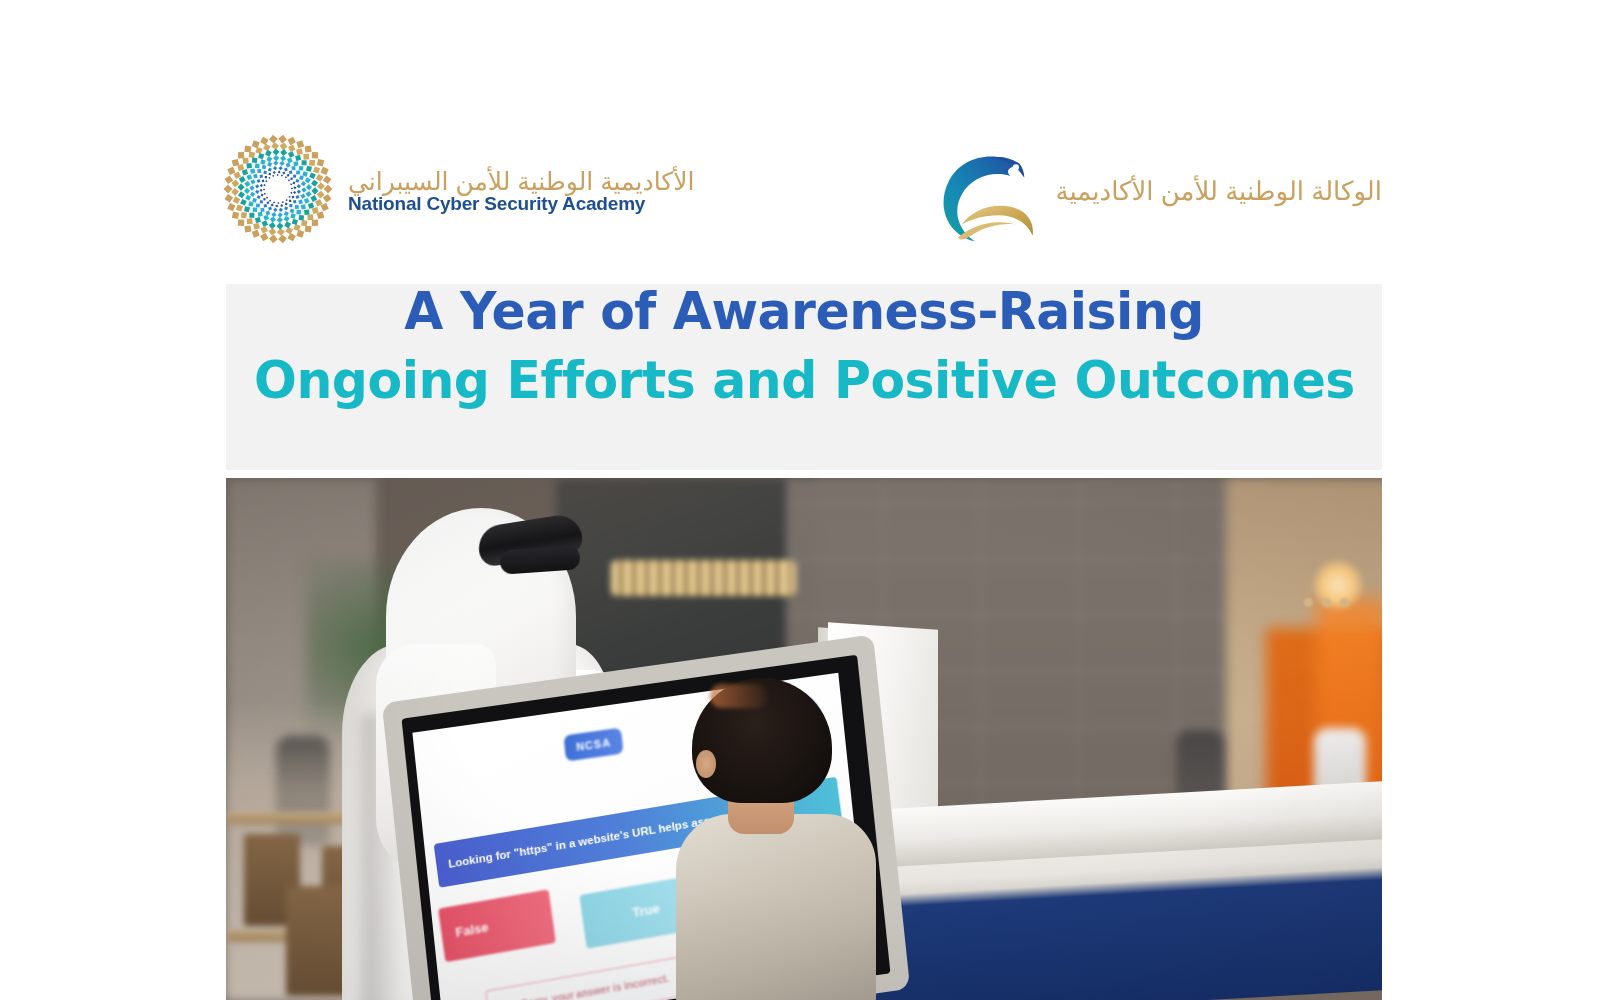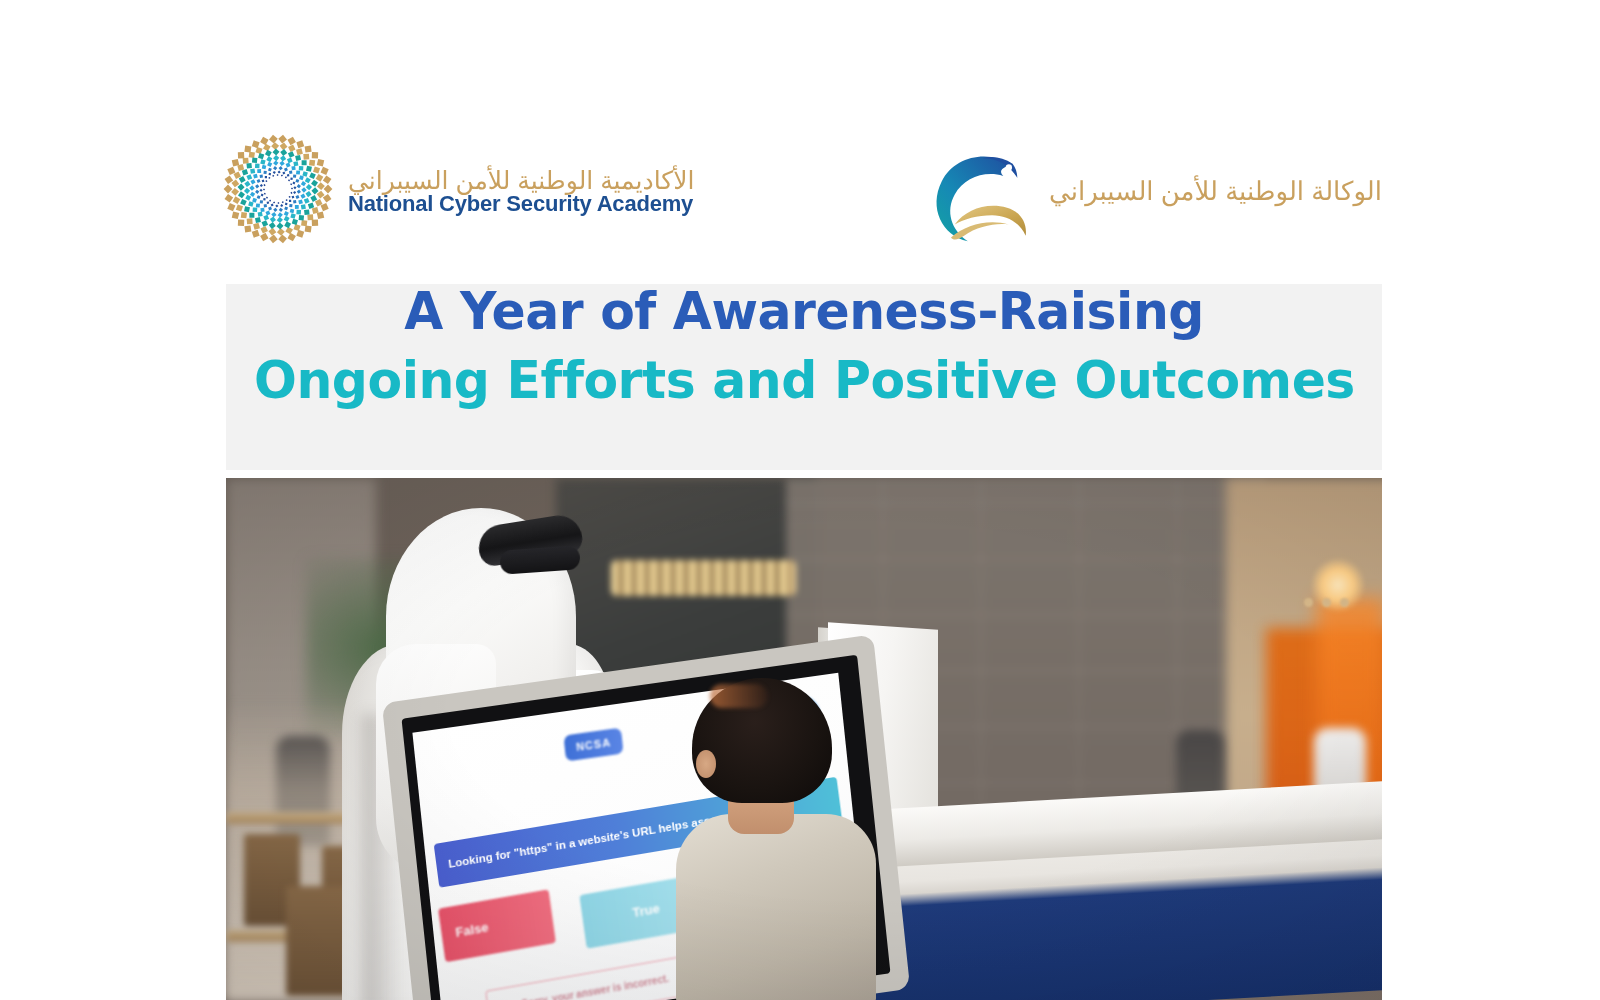--- a/index.html
+++ b/index.html
@@ -62,21 +62,21 @@
   }
   .logo-text .en {
     font-size: 24px;
     color: #1d4f91;
     font-weight: 700;
     letter-spacing: -0.2px;
     white-space: nowrap;
   }
 
   .academy .logo-text .ar { font-size: 25px; }
-  .academy .logo-text .en { font-size: 22px; }
+  .academy .logo-text .en { font-size: 19px; }
   .agency  .logo-text .ar { font-size: 26px; }
   .agency  .logo-text .en { font-size: 25px; }
 
   
   .title-panel {
     position: absolute;
     left: 226px;
     top: 284px;
     width: 1156px;
     height: 186px;
@@ -815,21 +815,21 @@
             </linearGradient>
           </defs>
           <path d="M96 34 C70 18 34 24 20 52 C6 80 20 110 48 116 C30 104 24 84 34 66 C44 48 66 40 86 46 C80 40 86 36 96 34 Z" fill="url(#falcGrad)"></path>
           <path d="M96 33 C86 26 74 24 64 27 C76 27 86 31 93 38 C98 43 101 48 101 48 C101 42 99 37 96 33 Z" fill="#1f4fa0"></path>
           <circle cx="92" cy="37" r="3.4" fill="#ffffff"></circle>
           <path d="M34 98 C46 82 68 74 90 80 C104 84 112 96 110 110 C104 96 90 88 74 88 C58 88 44 92 34 98 Z" fill="url(#goldGrad)"></path>
           <path d="M30 112 C46 98 70 92 92 98 C78 96 58 100 44 110 C38 114 33 116 30 112 Z" fill="#d9bb74"></path>
         </svg>
       </div>
       <div class="logo-text">
-        <div class="ar">الوكالة الوطنية للأمن السيبراني</div>
+        <div class="ar">الوكالة الوطنية للأمن الأكاديمية</div>
       </div>
     </div>
   </div>
 
   <div class="title-panel">
     <div class="title-line1">A Year of Awareness-Raising</div>
     <div class="title-line2">Ongoing Efforts and Positive Outcomes</div>
   </div>
 
   <div class="photo">

